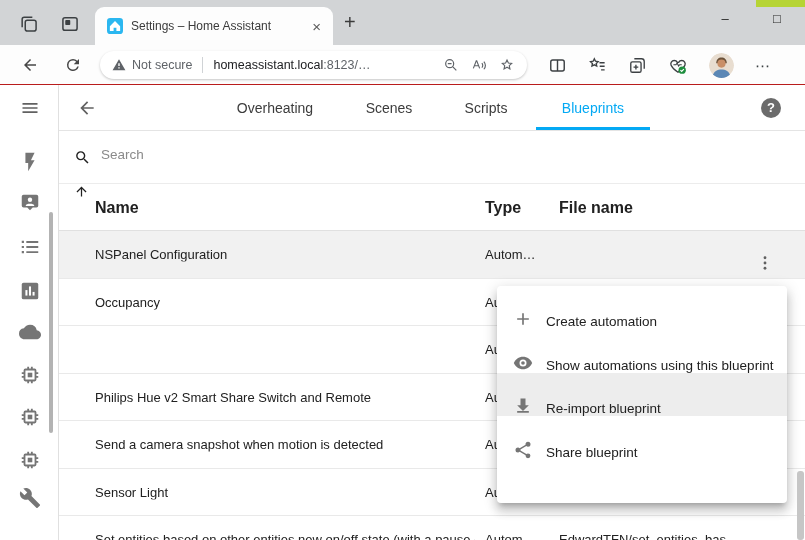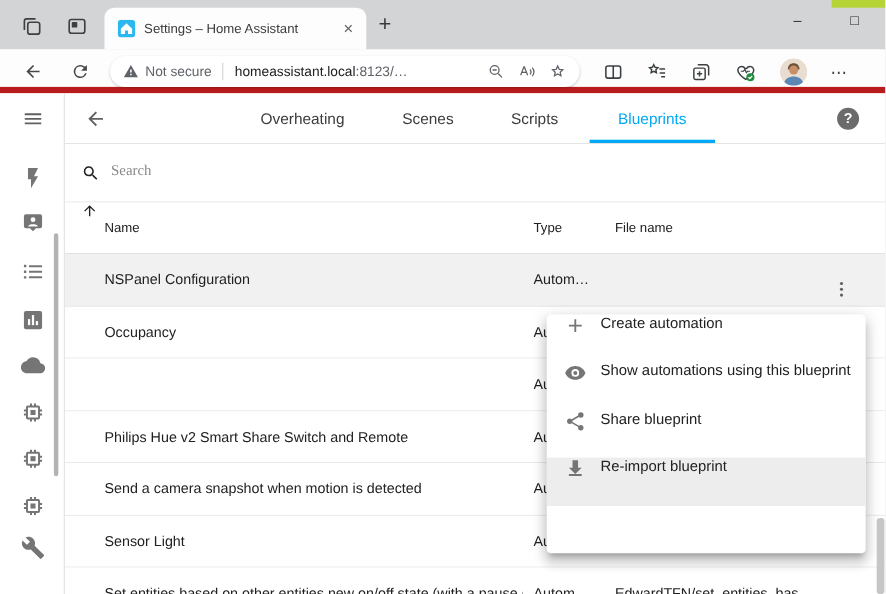--- a/index.html
+++ b/index.html
@@ -14,21 +14,21 @@
   .tab{position:absolute;left:95px;top:7px;width:238px;height:38px;background:#fdfdfd;
        border-radius:9px 9px 0 0;display:flex;align-items:center;gap:8px;
        padding:0 10px 0 12px;box-sizing:border-box}
   .tab-title{flex:1;font-size:12px;color:#3b3b3b;white-space:nowrap;overflow:hidden}
   .tab-close{font-size:15px;color:#5c5c5c;line-height:1;padding:0 2px}
   .newtab{position:absolute;left:344px;top:12px;font-size:20px;color:#3b3b3b;line-height:1}
   .winbtn{position:absolute;top:11px;width:30px;text-align:center;font-size:13px;color:#262626}
 
   
   .toolbar{position:absolute;top:45px;left:0;right:0;height:40px;background:#fdfdfd;
-           border-bottom:6px solid #b91c1c;box-sizing:border-box}
+           border-bottom:1px solid #b91c1c;box-sizing:border-box}
   .nav-icon{position:absolute;top:11px;width:18px;height:18px;color:#474747}
   .pill{position:absolute;left:100px;top:6px;width:427px;height:28px;background:#fff;
         border-radius:14px;box-shadow:0 1px 2.5px rgba(0,0,0,.22);display:flex;align-items:center;
         padding:0 12px;box-sizing:border-box;font-size:12.5px}
   .sec-label{color:#5f6368;margin-left:6px}
   .pill-div{width:1px;height:16px;background:#d0d3d6;margin:0 10px}
   .url-host{color:#202124}.url-path{color:#5f6368}
   .pill-icons{margin-left:auto;display:flex;align-items:center;gap:12px;color:#5f6368}
   .tb-right{position:absolute;top:8px;left:548px;display:flex;align-items:center;gap:21px;color:#3c4043}
   .more-dots{font-size:15px;color:#3c4043;letter-spacing:1px}
@@ -49,43 +49,43 @@
           font-size:14px;font-weight:500;color:#3c3c3c;white-space:nowrap}
   .ha-tab.active{color:#03a9f4}
   .tab-underline{position:absolute;left:477px;bottom:0;width:114px;height:3px;background:#03a9f4}
   .help-btn{position:absolute;left:702px;top:13px;width:20px;height:20px;border-radius:50%;
             background:#6b6b6b;color:#fff;font-size:13px;font-weight:bold;text-align:center;line-height:20px}
 
   .content{position:absolute;left:59px;right:0;top:46px;bottom:0;background:#fff}
   .searchrow{position:absolute;left:0;right:0;top:0;height:53px;border-bottom:1px solid #ececec;box-sizing:border-box}
   .search-icon{position:absolute;left:15px;top:18px;width:17px;height:17px;color:#212121}
   .search-input{position:absolute;left:40px;top:15px;width:320px;border:0;outline:0;background:transparent;
-                font-size:13.5px;color:#0c4a6e;font-family:Liberation Serif, serif}
+                font-size:13.5px;color:#0c4a6e;font-family:Liberation Sans, sans-serif}
   .search-input::placeholder{color:#8a8a8a}
 
   .thead{position:absolute;left:0;right:0;top:53px;height:47px;border-bottom:1px solid #e0e0e0;
-         box-sizing:border-box;font-size:12px;font-weight:400;color:#212121}
+         box-sizing:border-box;font-size:16px;font-weight:700;color:#212121}
   .thead span{position:absolute;top:0;line-height:47px}
   .sort-icon{position:absolute;left:15px;top:16px;width:15px;height:15px;color:#212121}
   .col-name{left:36px}.col-type{left:426px}.col-file{left:500px}
 
   .rows{position:absolute;left:0;right:0;top:100px;bottom:0;overflow:hidden}
   .row{position:relative;height:47.5px;border-bottom:1px solid #e9e9e9;box-sizing:border-box;
        font-size:13px;color:#212121;background:#fff}
   .row.hl{background:#f1f1f1}
   .row span{position:absolute;top:50%;transform:translateY(-50%);white-space:nowrap}
   .cell-name{left:36px;max-width:380px;overflow:hidden}
   .cell-type{left:426px;max-width:64px;overflow:hidden}
   .cell-file{left:500px;max-width:192px;overflow:hidden}
   .row-dots{position:absolute;left:697px;top:15px;width:18px;height:18px;color:#606060}
 
   .menu{position:absolute;left:497px;top:201px;width:290px;height:217px;background:#fff;border-radius:4px;
         box-shadow:0 5px 5px -3px rgba(0,0,0,.2),0 8px 10px 1px rgba(0,0,0,.14),0 3px 14px 2px rgba(0,0,0,.12);
         z-index:10;overflow:hidden}
-  .mi{display:flex;align-items:flex-start;height:43.4px;padding:0 16px;box-sizing:border-box}
+  .mi{display:flex;align-items:flex-end;height:43.4px;padding:0 16px;box-sizing:border-box}
   .mi.hover{background:#ededed}
   .mi .mic{width:20px;height:20px;color:#757575;flex:none}
   .mi .lbl{margin-left:13px;font-size:13.5px;color:#212121;white-space:nowrap}
   .mi.danger .mic{color:#f44336}
   .mi.danger .lbl{color:#f44336}
 
   .page-thumb{position:absolute;right:1px;top:386px;width:7px;height:69px;background:#c6c6c6;border-radius:3px;z-index:20}
 </style>
 </head>
 <body>
@@ -364,34 +364,34 @@
       <div class="mi">
         <span class="mic">
           <svg viewBox="0 0 24 24">
               <path d="M12 4.5C7 4.5 2.73 7.61 1 12c1.73 4.39 6 7.5 11 7.5s9.27-3.11 11-7.5c-1.73-4.39-6-7.5-11-7.5z" fill="currentColor"></path>
               <circle cx="12" cy="12" r="4.2" fill="#fff"></circle>
               <circle cx="12" cy="12" r="2.2" fill="currentColor"></circle>
             </svg>
         </span>
         <span class="lbl">Show automations using this blueprint</span>
       </div>
+      <div class="mi hover">
+        <span class="mic">
+          <svg viewBox="0 0 24 24" fill="currentColor">
+              <path d="M5 20h14v-2H5v2zm14-9h-4V3H9v8H5l7 7 7-7z"></path>
+            </svg>
+        </span>
+        <span class="lbl">Re-import blueprint</span>
+      </div>
       <div class="mi">
         <span class="mic">
           <svg viewBox="0 0 24 24" fill="currentColor">
               <path d="M18 16.08c-.76 0-1.44.3-1.96.77L8.91 12.7c.05-.23.09-.46.09-.7s-.04-.47-.09-.7l7.05-4.11c.54.5 1.25.81 2.04.81a3 3 0 0 0 3-3 3 3 0 0 0-3-3 3 3 0 0 0-3 3c0 .24.04.47.09.7L8.04 9.81C7.5 9.31 6.79 9 6 9a3 3 0 0 0-3 3 3 3 0 0 0 3 3c.79 0 1.5-.31 2.04-.81l7.12 4.16c-.05.21-.08.43-.08.65a2.92 2.92 0 0 0 2.92 2.92 2.92 2.92 0 0 0 2.92-2.92A2.92 2.92 0 0 0 18 16.08z"></path>
             </svg>
         </span>
         <span class="lbl">Share blueprint</span>
       </div>
-      <div class="mi hover">
-        <span class="mic">
-          <svg viewBox="0 0 24 24" fill="currentColor">
-              <path d="M5 20h14v-2H5v2zm14-9h-4V3H9v8H5l7 7 7-7z"></path>
-            </svg>
-        </span>
-        <span class="lbl">Re-import blueprint</span>
-      </div>
     </div>
 
     <div class="page-thumb"></div>
   </div>
 
 </div>
 
 </body></html>

